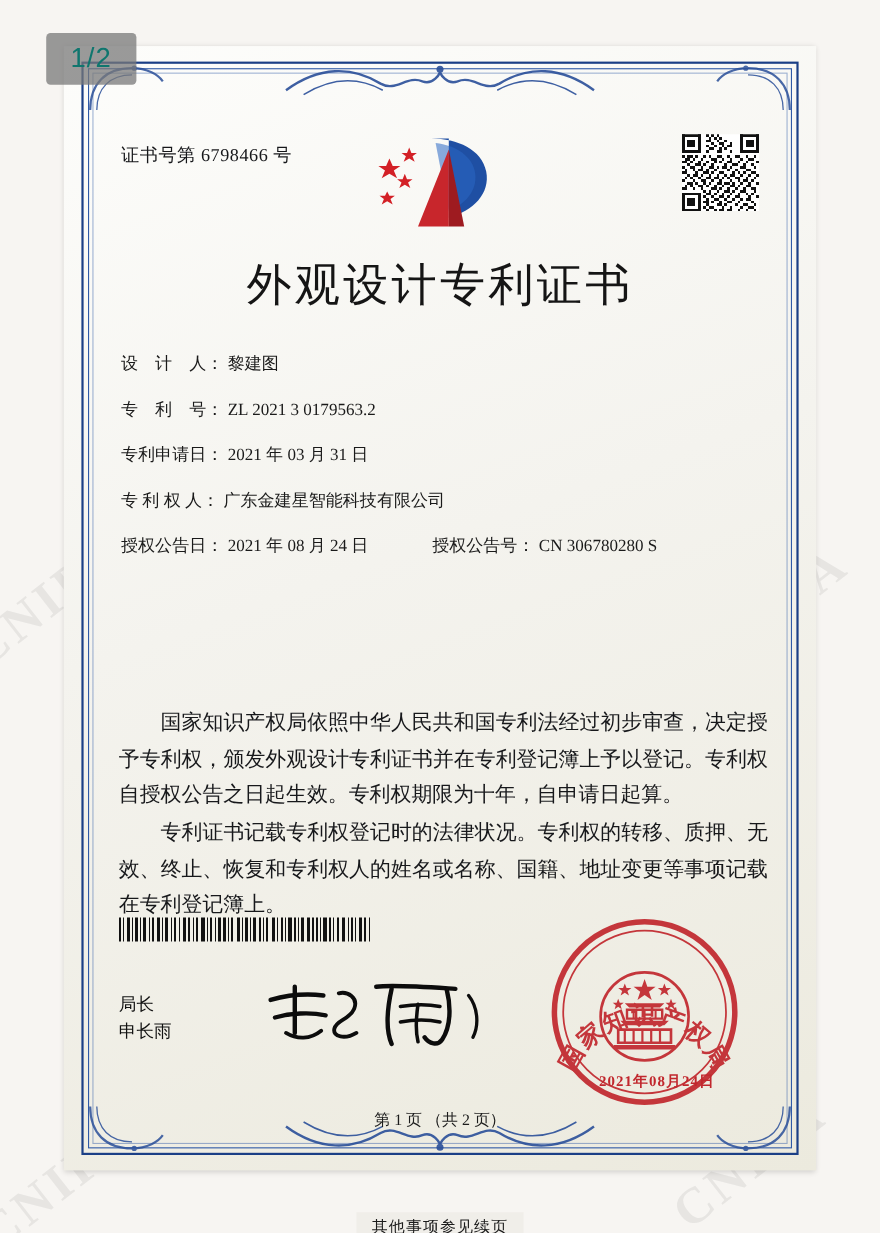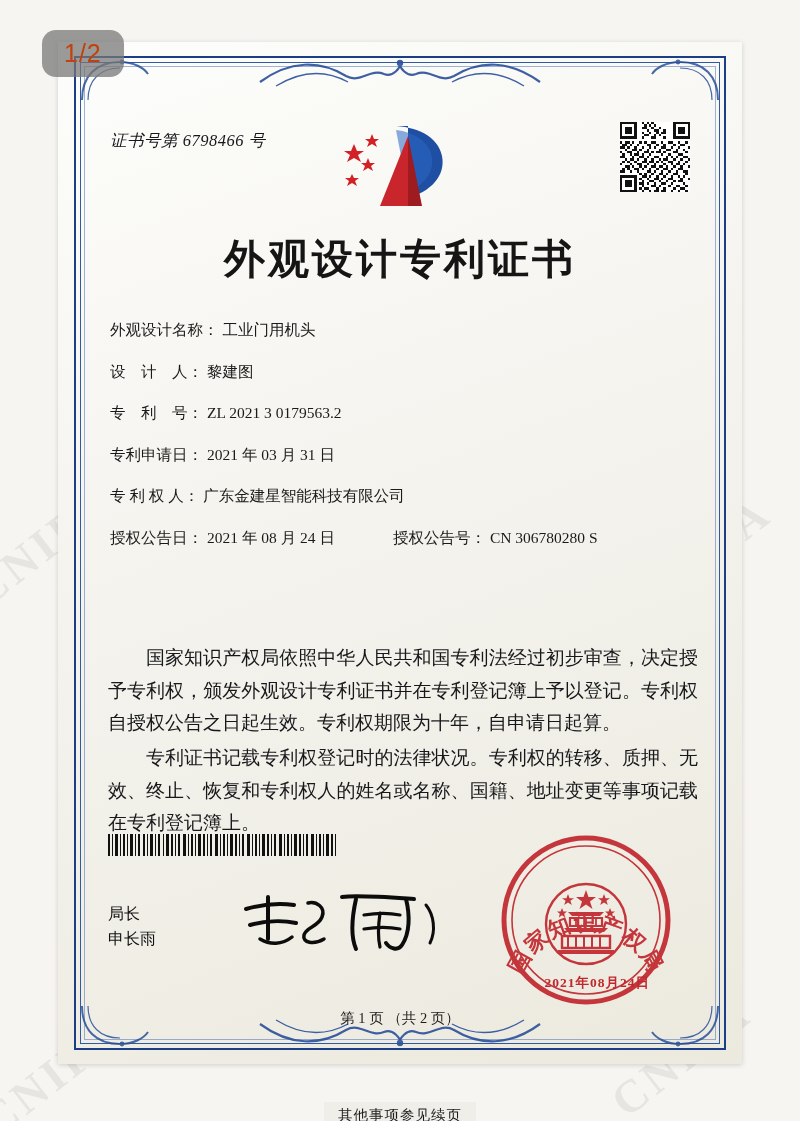--- a/index.html
+++ b/index.html
@@ -102,21 +102,20 @@
   }
 
   
   #cert-no {
     position: absolute;
     left: 52px;
     top: 88px;
     font-size: 16.5px;
     color: #16171a;
     letter-spacing: .5px;
-    font-style: italic;
   }
   #qr {
     position: absolute;
     right: 52px;
     top: 80px;
     width: 70px;
     height: 70px;
   }
   #emblem {
     position: absolute;
@@ -125,21 +124,21 @@
     top: 78px;
     width: 140px;
     height: 96px;
   }
   #cert-title {
     position: absolute;
     left: 0; right: 0;
     top: 190px;
     text-align: center;
     font-size: 41px;
-    font-weight: bold;
+    font-weight: normal;
     letter-spacing: 3px;
     color: #151515;
     font-family: "DejaVu Serif", "Liberation Serif", serif;
   }
 
   
   #fields {
     position: absolute;
     left: 52px;
     right: 48px;
@@ -248,25 +247,25 @@
     color: #1b1b1b;
     letter-spacing: 1px;
   }
 
   
   #page-indicator {
     position: absolute;
     left: 42px;
     top: 30px;
     background: rgba(120,120,120,0.75);
-    color: #c2410c;
+    color: #0f766e;
     font-family: "Liberation Sans", sans-serif;
     font-size: 25px;
     padding: 9px 22px;
-    border-radius: 14px;
+    border-radius: 4px;
     letter-spacing: 1px;
     z-index: 50;
   }
 </style>
 </head>
 <body>
 
 <div id="page">
 
   <div class="watermark wm1">CNIPA</div>
@@ -546,24 +545,20 @@
         <polygon points="42,14 44,19 49,19 45,22 47,27 42,24 37,27 39,22 35,19 40,19"></polygon>
         <polygon points="38,38 40,43 45,43 41,46 43,51 38,48 33,51 35,46 31,43 36,43"></polygon>
         <polygon points="22,54 24,58 29,58 25,61 27,66 22,63 17,66 19,61 15,58 20,58"></polygon>
       </g>
     </svg>
 
     <div id="cert-title">外观设计专利证书</div>
 
     <div id="fields">
       <div class="field-row">
-        <span class="field-label">外观设计名称：</span>
-        <span class="field-value">工业门用机头</span>
-      </div>
-      <div class="field-row">
         <span class="field-label">设　计　人：</span>
         <span class="field-value">黎建图</span>
       </div>
       <div class="field-row">
         <span class="field-label">专　利　号：</span>
         <span class="field-value">ZL 2021 3 0179563.2</span>
       </div>
       <div class="field-row">
         <span class="field-label">专利申请日：</span>
         <span class="field-value">2021 年 03 月 31 日</span>

